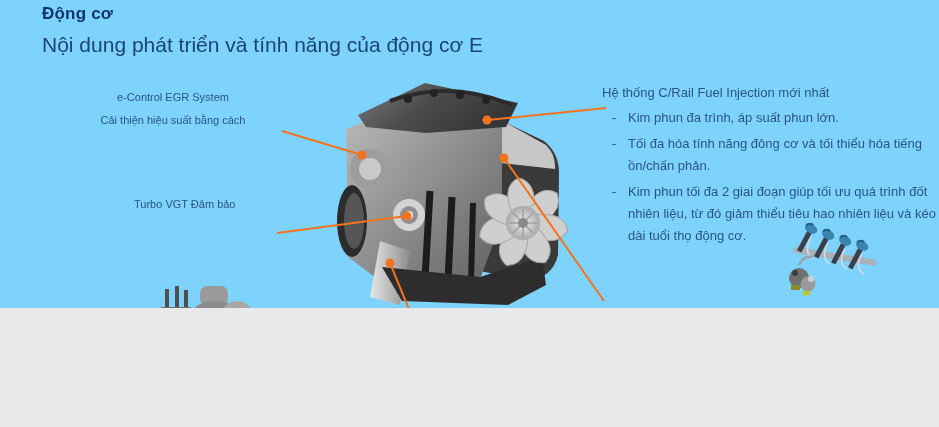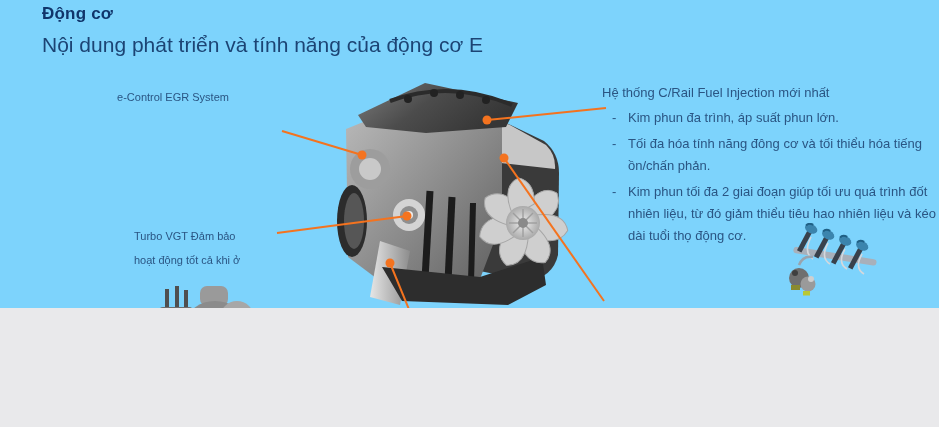--- a/index.html
+++ b/index.html
@@ -10,45 +10,45 @@
   }
   .abs{position:absolute;}
   .page-title{
     left:42px;top:4px;font-size:17px;font-weight:700;color:#10356b;letter-spacing:.2px;
   }
   .page-subtitle{
     left:42px;top:33px;font-size:21px;color:#1c4474;
   }
   .callout{color:#2a5583;font-size:11px;}
   .egr-block{left:60px;top:86px;width:226px;text-align:center;line-height:23px;}
-  .turbo-block{left:134px;top:224px;line-height:24px;}
+  .turbo-block{left:134px;top:192px;line-height:24px;}
   .brake-block{left:298px;top:346px;width:214px;text-align:center;line-height:25px;}
   .fi-header{left:602px;top:85px;font-size:13px;color:#2a5583;}
   .fi-bullets{left:612px;top:107px;width:326px;}
   .fi-bullet{display:flex;color:#2a5583;font-size:13px;line-height:22px;margin-bottom:4px;}
   .fi-bullet .dash{flex:none;width:16px;}
   .belt-label{left:602px;top:314px;font-size:13.5px;color:#2a5583;}
   .lines-overlay{left:0;top:0;width:939px;height:427px;pointer-events:none;}
   .img-backdrop{background:#f9f9fa;border-radius:3px;}
 </style>
 </head>
 <body>
 
 <div class="canvas">
 
   <div class="abs page-title">Động cơ</div>
   <div class="abs page-subtitle">Nội dung phát triển và tính năng của động cơ E</div>
 
   <div class="abs callout egr-block">
     <div>e-Control EGR  System</div>
+    <div>Cải thiện hiệu suất bằng cách</div>
   </div>
 
   <div class="abs callout turbo-block">
     <div>Turbo VGT Đảm bảo</div>
-    <div>hoạt động tốt cả khi ở</div>
   </div>
 
   <div class="abs callout brake-block">
     <div>Phanh khí xả loại:</div>
     <div>(nâng cao khả năng phanh)</div>
   </div>
 
   <div class="abs fi-header">Hệ thống C/Rail Fuel Injection mới nhất</div>
   <div class="abs fi-bullets">
     <div class="fi-bullet">

